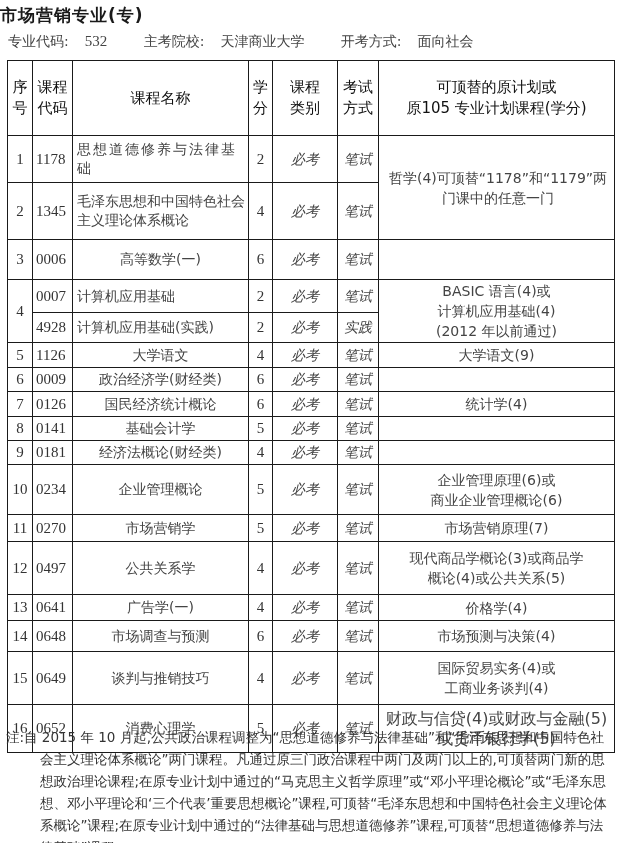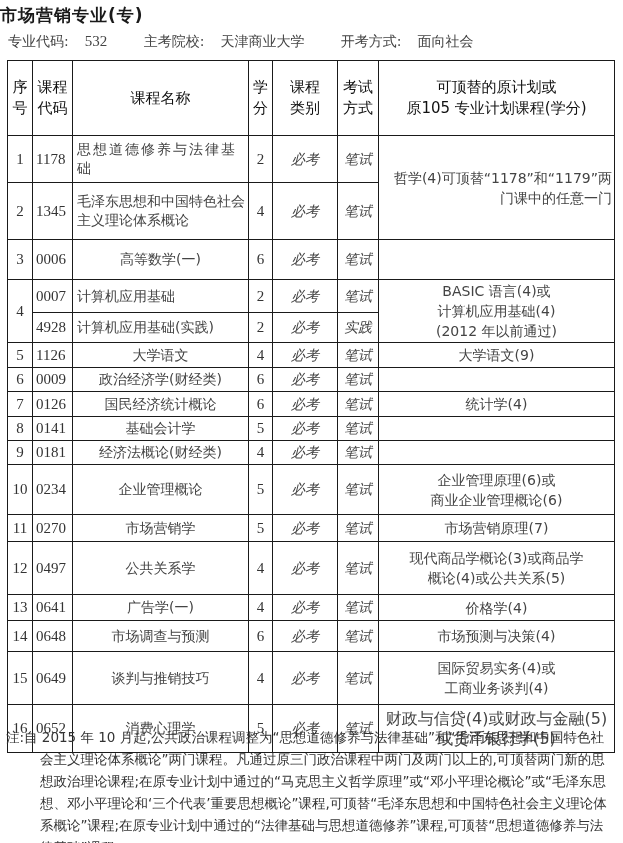--- a/index.html
+++ b/index.html
@@ -17,21 +17,21 @@
   th { font-size:15px; color:#111; text-align:center; line-height:21px; }
   .c-no, .c-code, .c-cr { font-family:"Liberation Serif", serif; font-size:15px; }
   .c-no { text-align:center; padding:0; }
   .c-code { text-align:left; padding-left:3px; }
   .c-cr { text-align:center; }
   .c-type, .c-exam { text-align:center; color:#444;font-style:italic; }
   .c-name { text-align:center; color:#444; }
   .c-name.left { text-align:left; padding-left:4px; }
   .c-name.spaced { letter-spacing:2px;margin-top:30px; }
   .c-sub { text-align:center; color:#444; line-height:20px; }
-  .c-sub.left { text-align:right; padding-left:5px; }
+  .c-sub.left { text-align:center; padding-left:5px; }
   .note { position:absolute; top:726px; left:6px; width:610px; font-size:13.5px;
           line-height:22px; color:#333; }
   .note p { margin:0; padding-left:34px; text-indent:-34px; }
 </style>
 </head>
 <body>
 
 <div class="title">市场营销专业(专)</div>
 
 <div class="meta">

